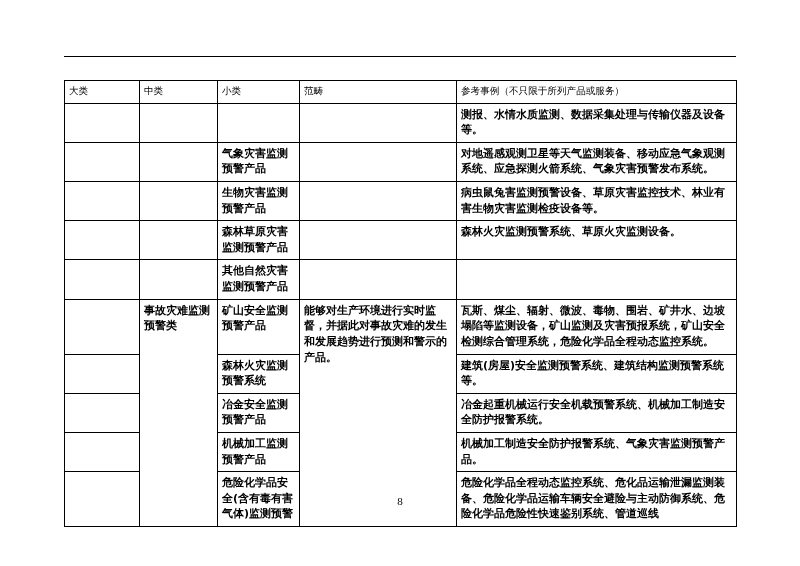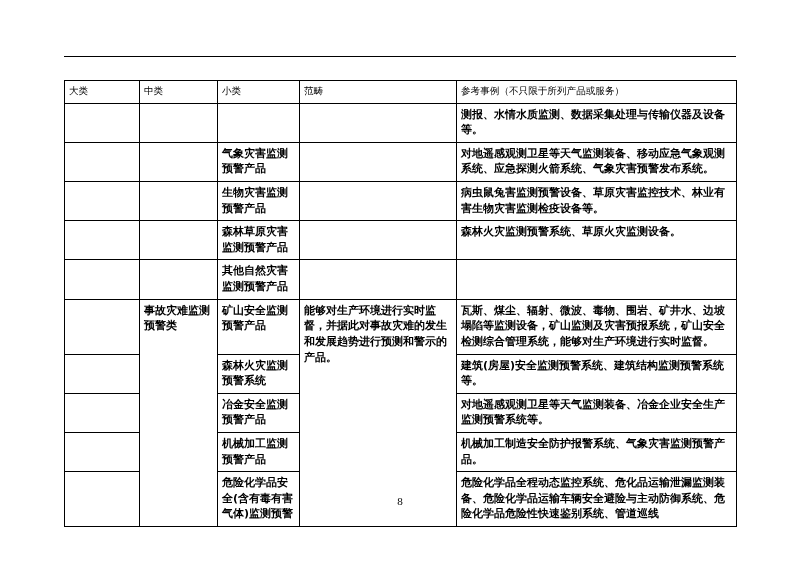--- a/index.html
+++ b/index.html
@@ -132,31 +132,31 @@
           <td></td>
           <td>其他自然灾害监测预警产品</td>
           <td></td>
           <td></td>
         </tr>
         <tr>
           <td></td>
           <td class="mid-cell" rowspan="5">事故灾难监测预警类</td>
           <td>矿山安全监测预警产品</td>
           <td class="mid-cell" rowspan="5">能够对生产环境进行实时监督，并据此对事故灾难的发生和发展趋势进行预测和警示的产品。</td>
-          <td>瓦斯、煤尘、辐射、微波、毒物、围岩、矿井水、边坡塌陷等监测设备，矿山监测及灾害预报系统，矿山安全检测综合管理系统，能够对生产环境进行实时监督。</td>
+          <td>瓦斯、煤尘、辐射、微波、毒物、围岩、矿井水、边坡塌陷等监测设备，矿山监测及灾害预报系统，矿山安全检测综合管理系统，危险化学品全程动态监控系统。</td>
         </tr>
         <tr>
           <td></td>
           <td>森林火灾监测预警系统</td>
           <td>建筑(房屋)安全监测预警系统、建筑结构监测预警系统等。</td>
         </tr>
         <tr>
           <td></td>
           <td>冶金安全监测预警产品</td>
-          <td>对地遥感观测卫星等天气监测装备、冶金企业安全生产监测预警系统等。</td>
+          <td>冶金起重机械运行安全机载预警系统、机械加工制造安全防护报警系统。</td>
         </tr>
         <tr>
           <td></td>
           <td>机械加工监测预警产品</td>
           <td>机械加工制造安全防护报警系统、气象灾害监测预警产品。</td>
         </tr>
         <tr>
           <td></td>
           <td>危险化学品安全(含有毒有害气体)监测预警</td>
           <td>危险化学品全程动态监控系统、危化品运输泄漏监测装备、危险化学品运输车辆安全避险与主动防御系统、危险化学品危险性快速鉴别系统、管道巡线</td>

